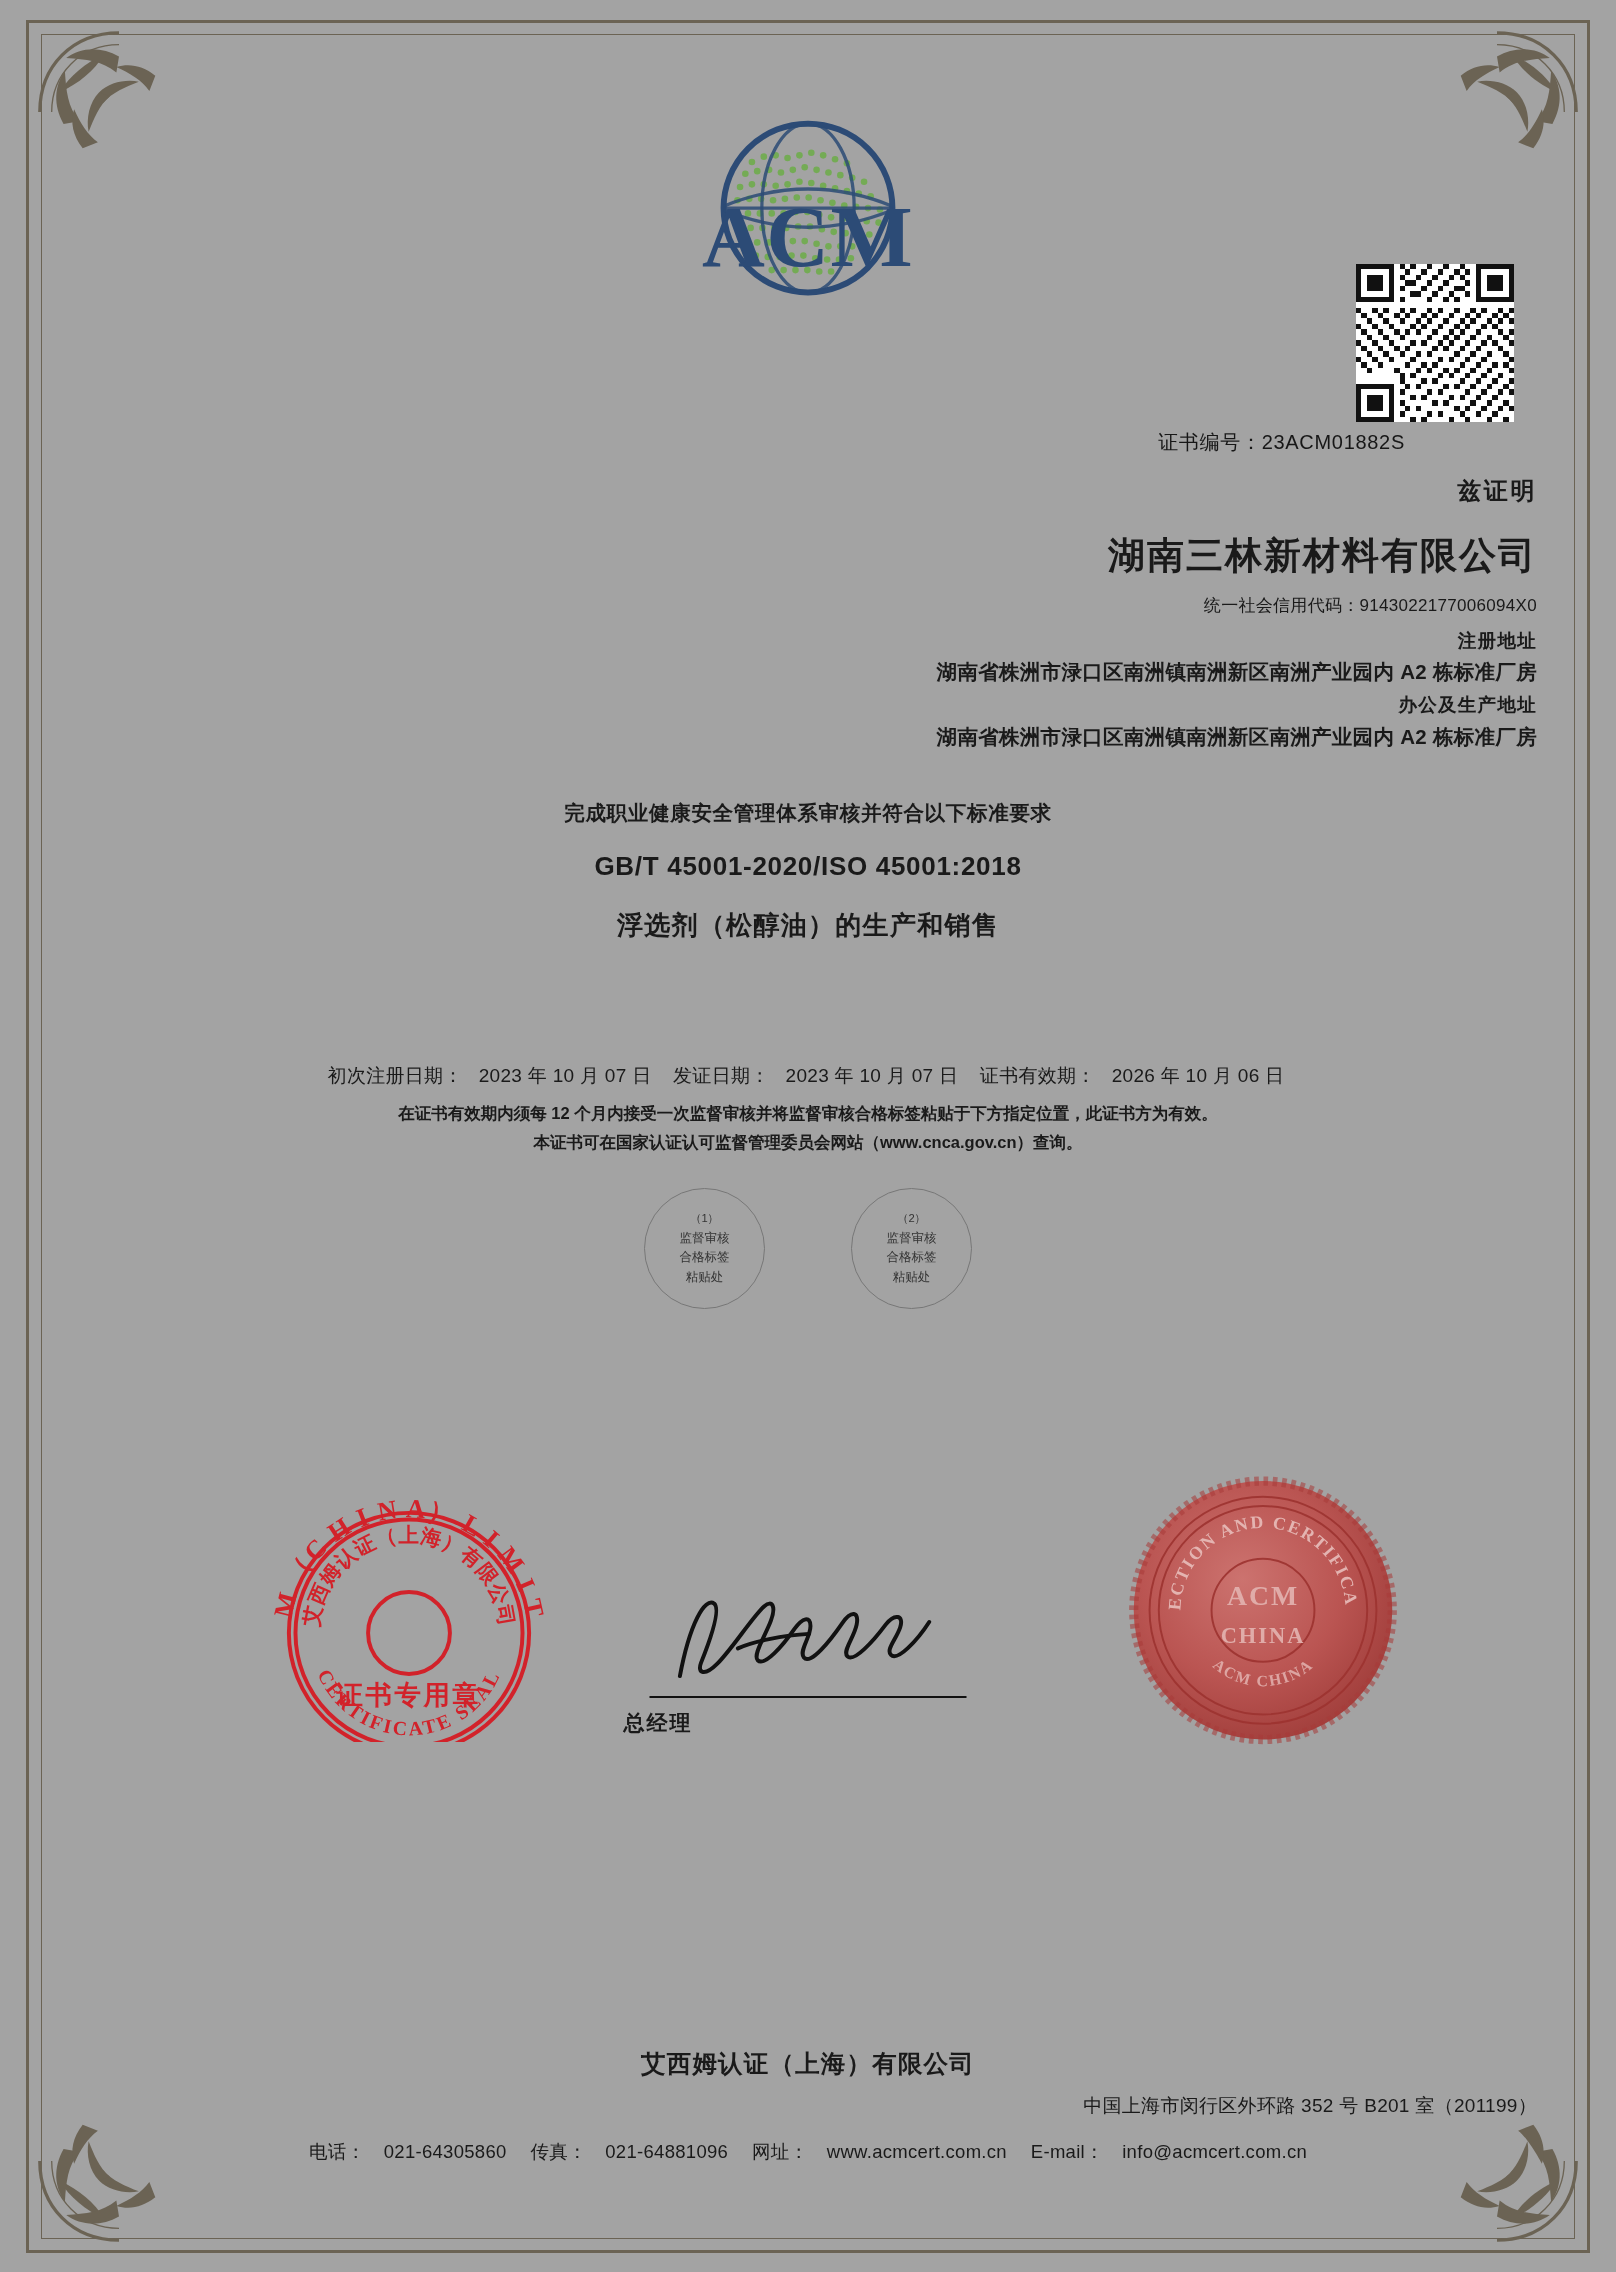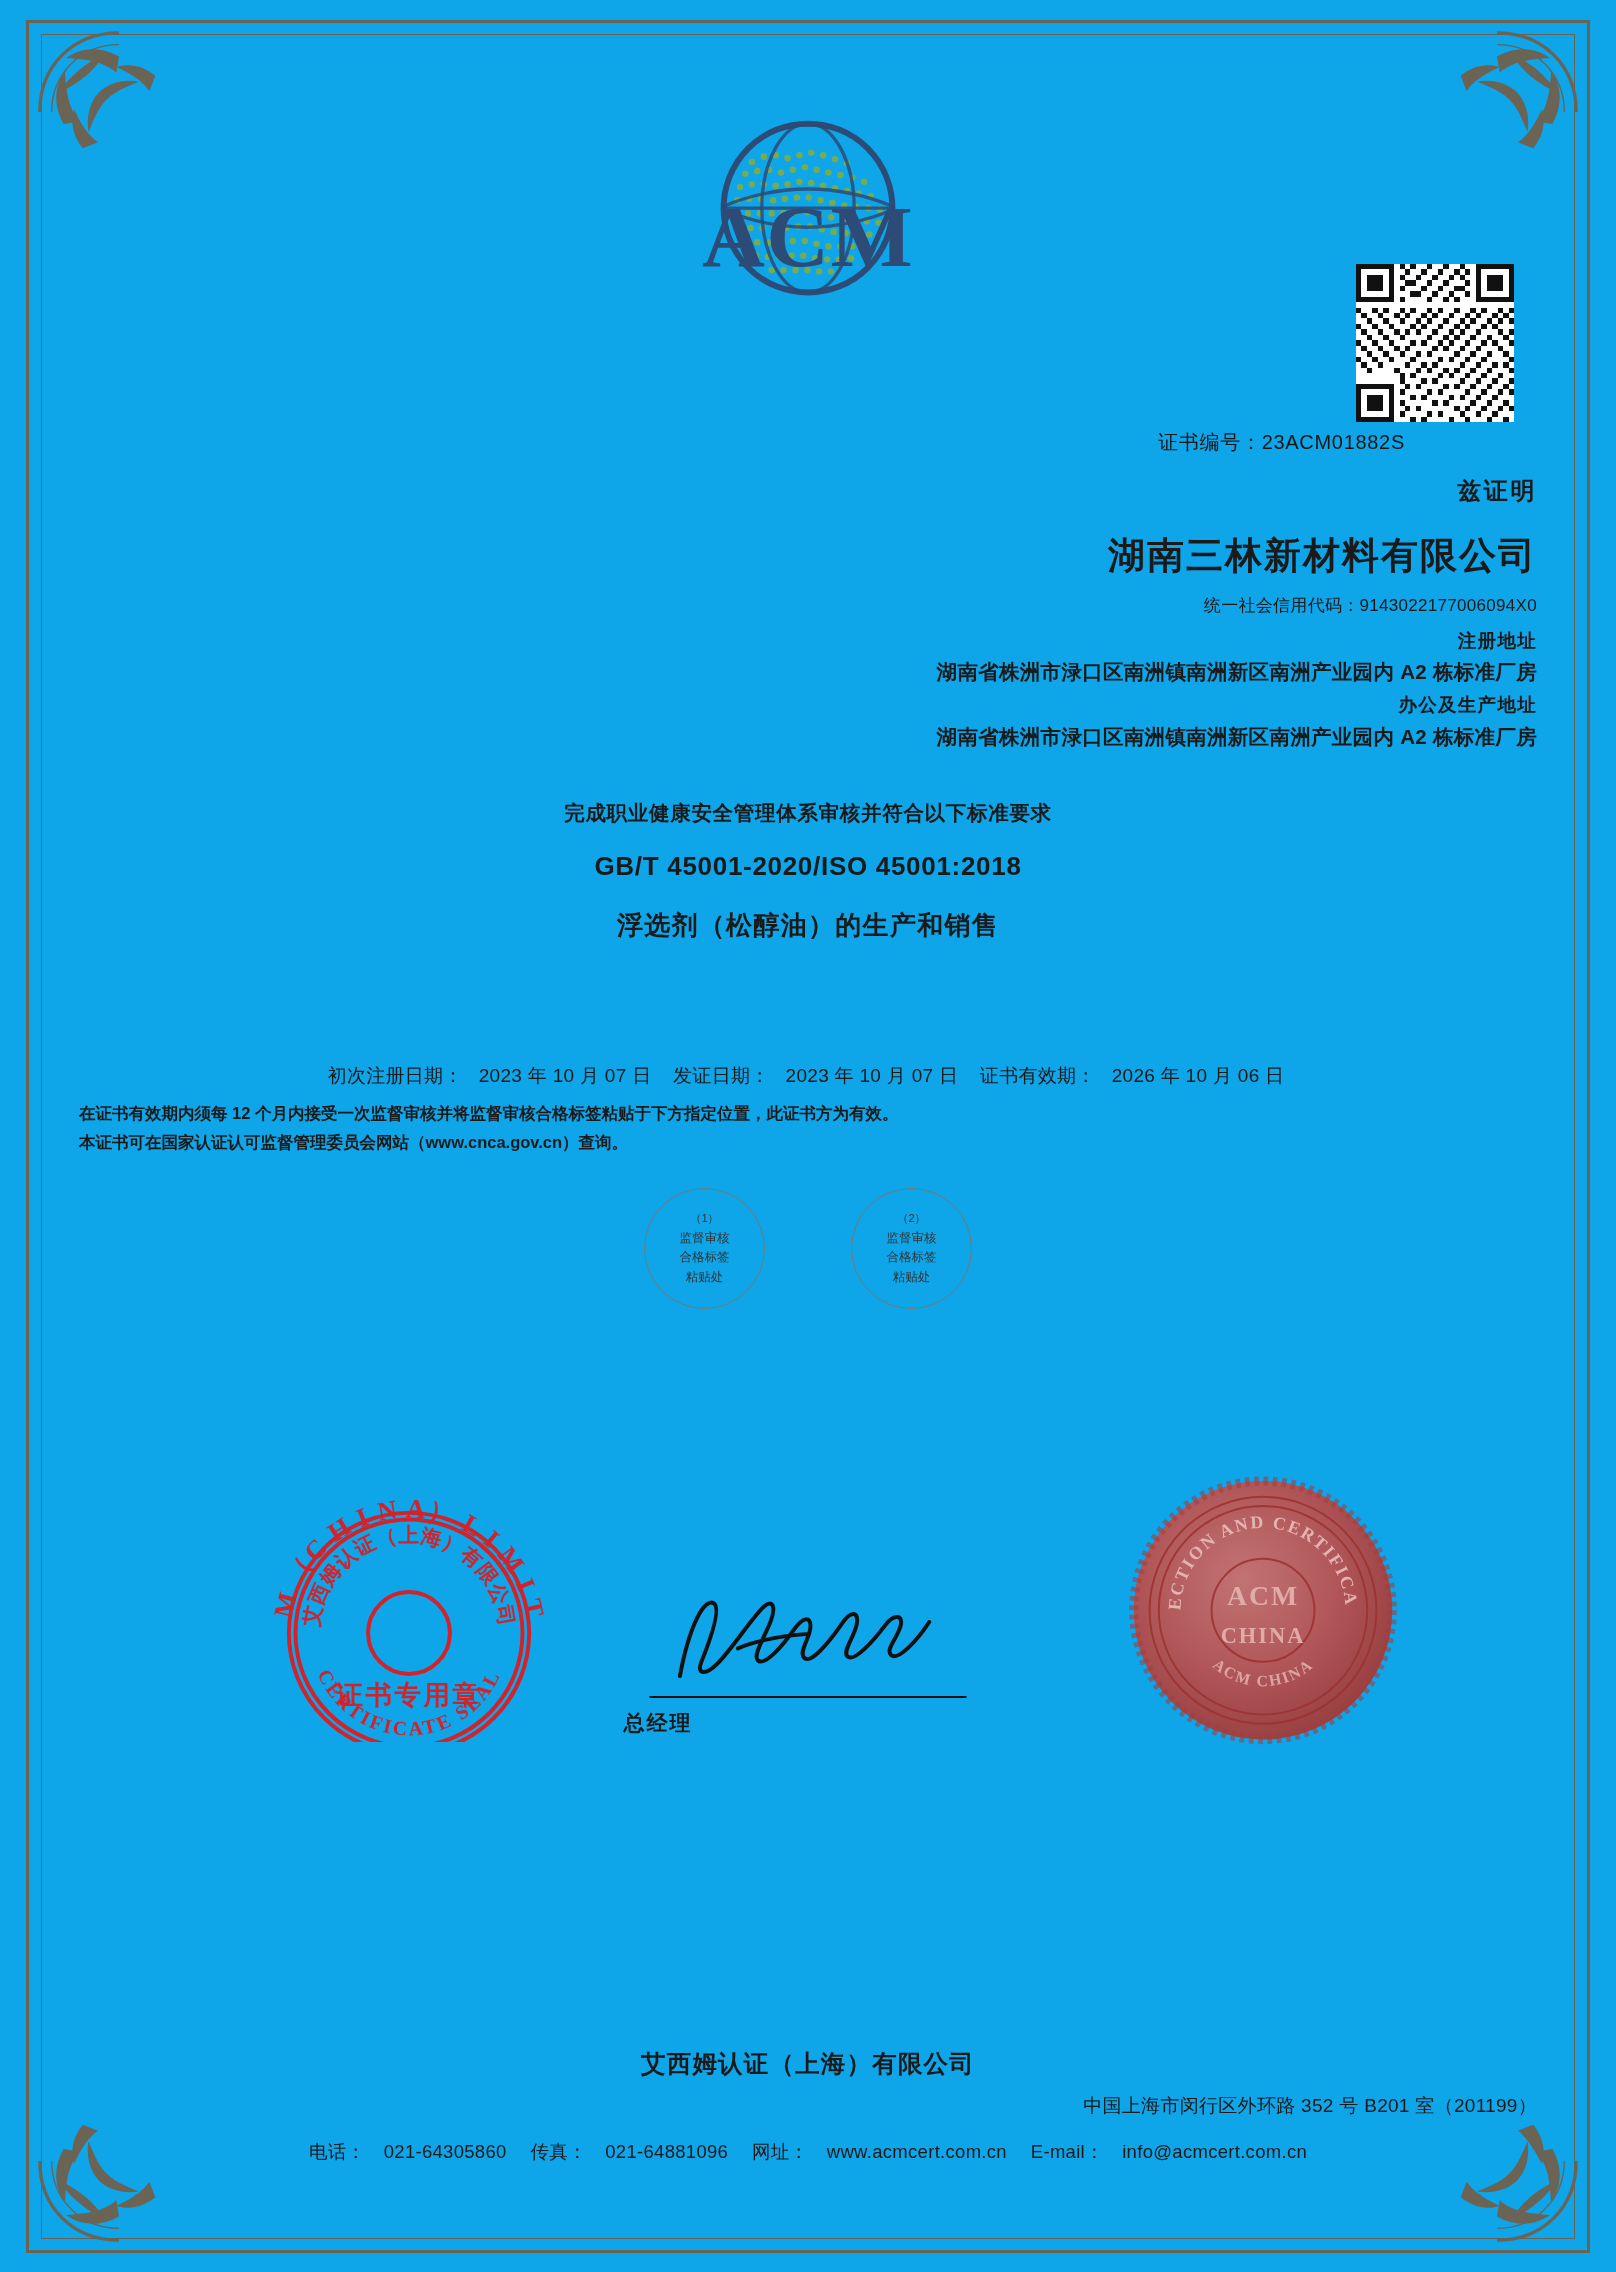--- a/index.html
+++ b/index.html
@@ -13,21 +13,21 @@
     font-family: "Liberation Sans", sans-serif;
     color: #1a1a1a;
     position: relative;
     overflow: hidden;
   }
 
   
   .page {
     position: absolute;
     inset: 0;
-    background: #0ea5e9;
+    background: #a3a3a3;
   }
   .border-outer {
     position: absolute;
     left: 26px; top: 20px; right: 26px; bottom: 20px;
     border: 3.3px solid #6b6354;
   }
   .border-inner {
     position: absolute;
     left: 41px; top: 34px; right: 41px; bottom: 34px;
     border: 1.3px solid #6b6354;
@@ -177,21 +177,21 @@
     text-align: center;
     font-size: 19px;
     letter-spacing: 0.3px;
   }
   .dates span { margin: 0 8px; }
 
   .notes {
     position: absolute;
     top: 1026px;
     left: 0; right: 0;
-    text-align: left;
+    text-align: center;
     font-size: 16.5px;
     font-weight: bold;
     line-height: 1.75;
   }
 
   .stamp-circles {
     position: absolute;
     top: 1115px;
     left: 0; right: 0;
     display: flex;

